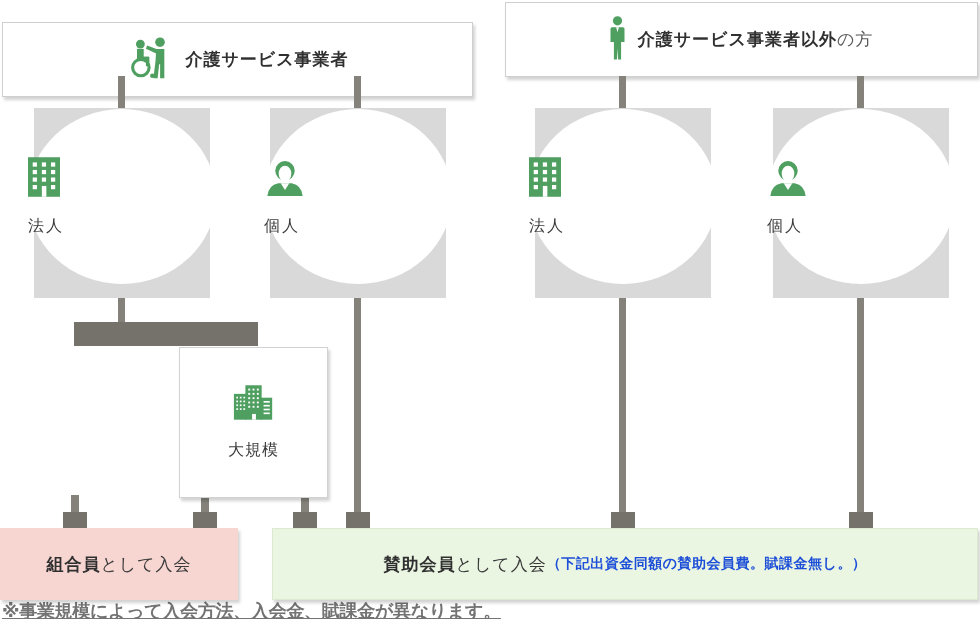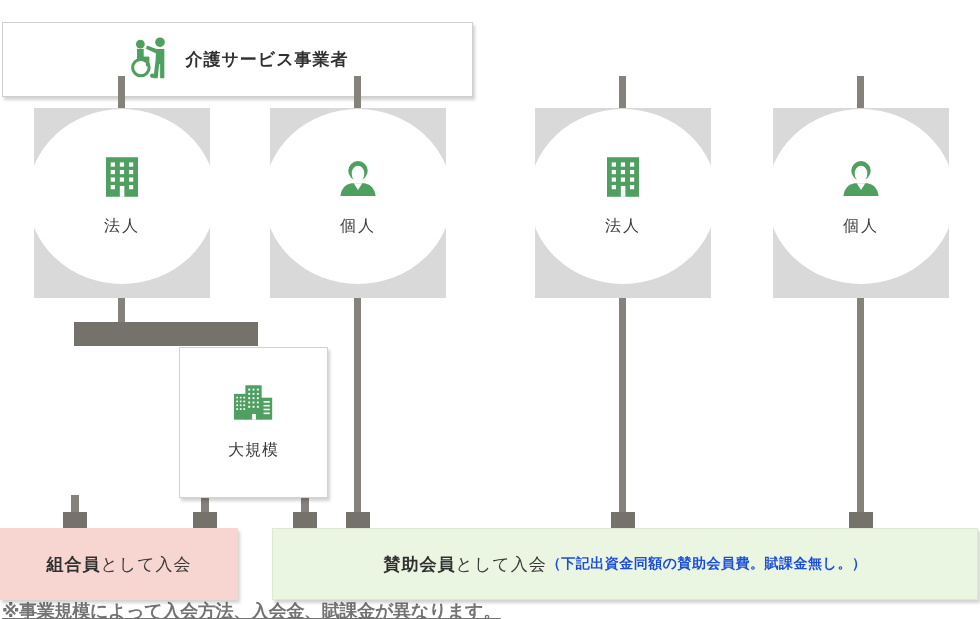--- a/index.html
+++ b/index.html
@@ -23,21 +23,21 @@
 
   
   .branch-bar{position:absolute;left:74px;top:322px;width:184px;height:24px;background:#74726a;z-index:1;}
 
   
   .foot{position:absolute;top:512px;width:24px;height:16px;background:#74726a;z-index:1;}
 
   
   .sq{position:absolute;top:108px;width:176px;height:190px;background:#d9d9d9;z-index:2;}
   .node-circle{position:absolute;top:109px;width:188px;height:175px;border-radius:50%;background:#fff;z-index:3;
-               display:flex;flex-direction:column;align-items:center;justify-content:center;gap:15px;}
+               display:flex;flex-direction:column;justify-content:center;gap:15px;}
   .node-label{font-size:16px;color:#3c3c3c;letter-spacing:2px;}
 
   
   .bbox{position:absolute;top:347px;height:149px;background:#fff;border:1px solid #d2d2d2;
         box-shadow:2px 3px 3px rgba(0,0,0,0.18);z-index:2;
         display:flex;flex-direction:column;align-items:center;justify-content:center;gap:16px;}
   .bbox-a{left:1px;width:148px;}
   .bbox-b{left:179px;width:147px;}
   .bbox-label{font-size:16px;color:#3c3c3c;letter-spacing:1px;}
 
@@ -76,20 +76,30 @@
         <circle cx="15.5" cy="34" r="8.6" fill="none" stroke="#4f9f60" stroke-width="3.2"></circle>
         <circle cx="27.5" cy="42.5" r="2.4"></circle>
         <circle cx="35.5" cy="7.5" r="5"></circle>
         <path d="M31.5,14.5 L40,14.5 L40,45 L35.6,45 L35.6,30.5 L34.6,30.5 L33,45 L28.6,45 L30.8,27 Z"></path>
         <path d="M32.5,14.8 L22,11 L20.8,14.4 L31.5,19.2 Z"></path>
       </svg>
     </span>
     <span class="hdr-title">介護サービス事業者</span>
   </div>
 
+  <div class="hdr hdr-right">
+    <span class="icon">
+      <svg width="15" height="44" viewBox="0 0 15 44" fill="#4f9f60">
+        <circle cx="7.5" cy="4.8" r="4.6"></circle>
+        <path d="M2,11.3 h11 a1.5,1.5 0 0 1 1.5,1.5 v13.2 h-3.4 v17.5 h-3 l-0.6,-11 -0.6,11 h-3 V26 H0.5 V12.8 a1.5,1.5 0 0 1 1.5,-1.5 Z"></path>
+        <polygon points="6.1,11.3 8.9,11.3 7.5,16.2" fill="#ffffff"></polygon>
+      </svg>
+    </span>
+    <span class="hdr-title"><span>介護サービス事業者以外</span><span class="light">の方</span></span>
+  </div>
 
   <div class="vline vdrop-short" style="left:118px"></div>
   <div class="vline vdrop-long" style="left:354px"></div>
   <div class="vline vdrop-long" style="left:619px"></div>
   <div class="vline vdrop-long" style="left:857px"></div>
 
   <div class="branch-bar"></div>
 
   <div class="sq" style="left:34px"></div>
   <div class="sq" style="left:270px"></div>

